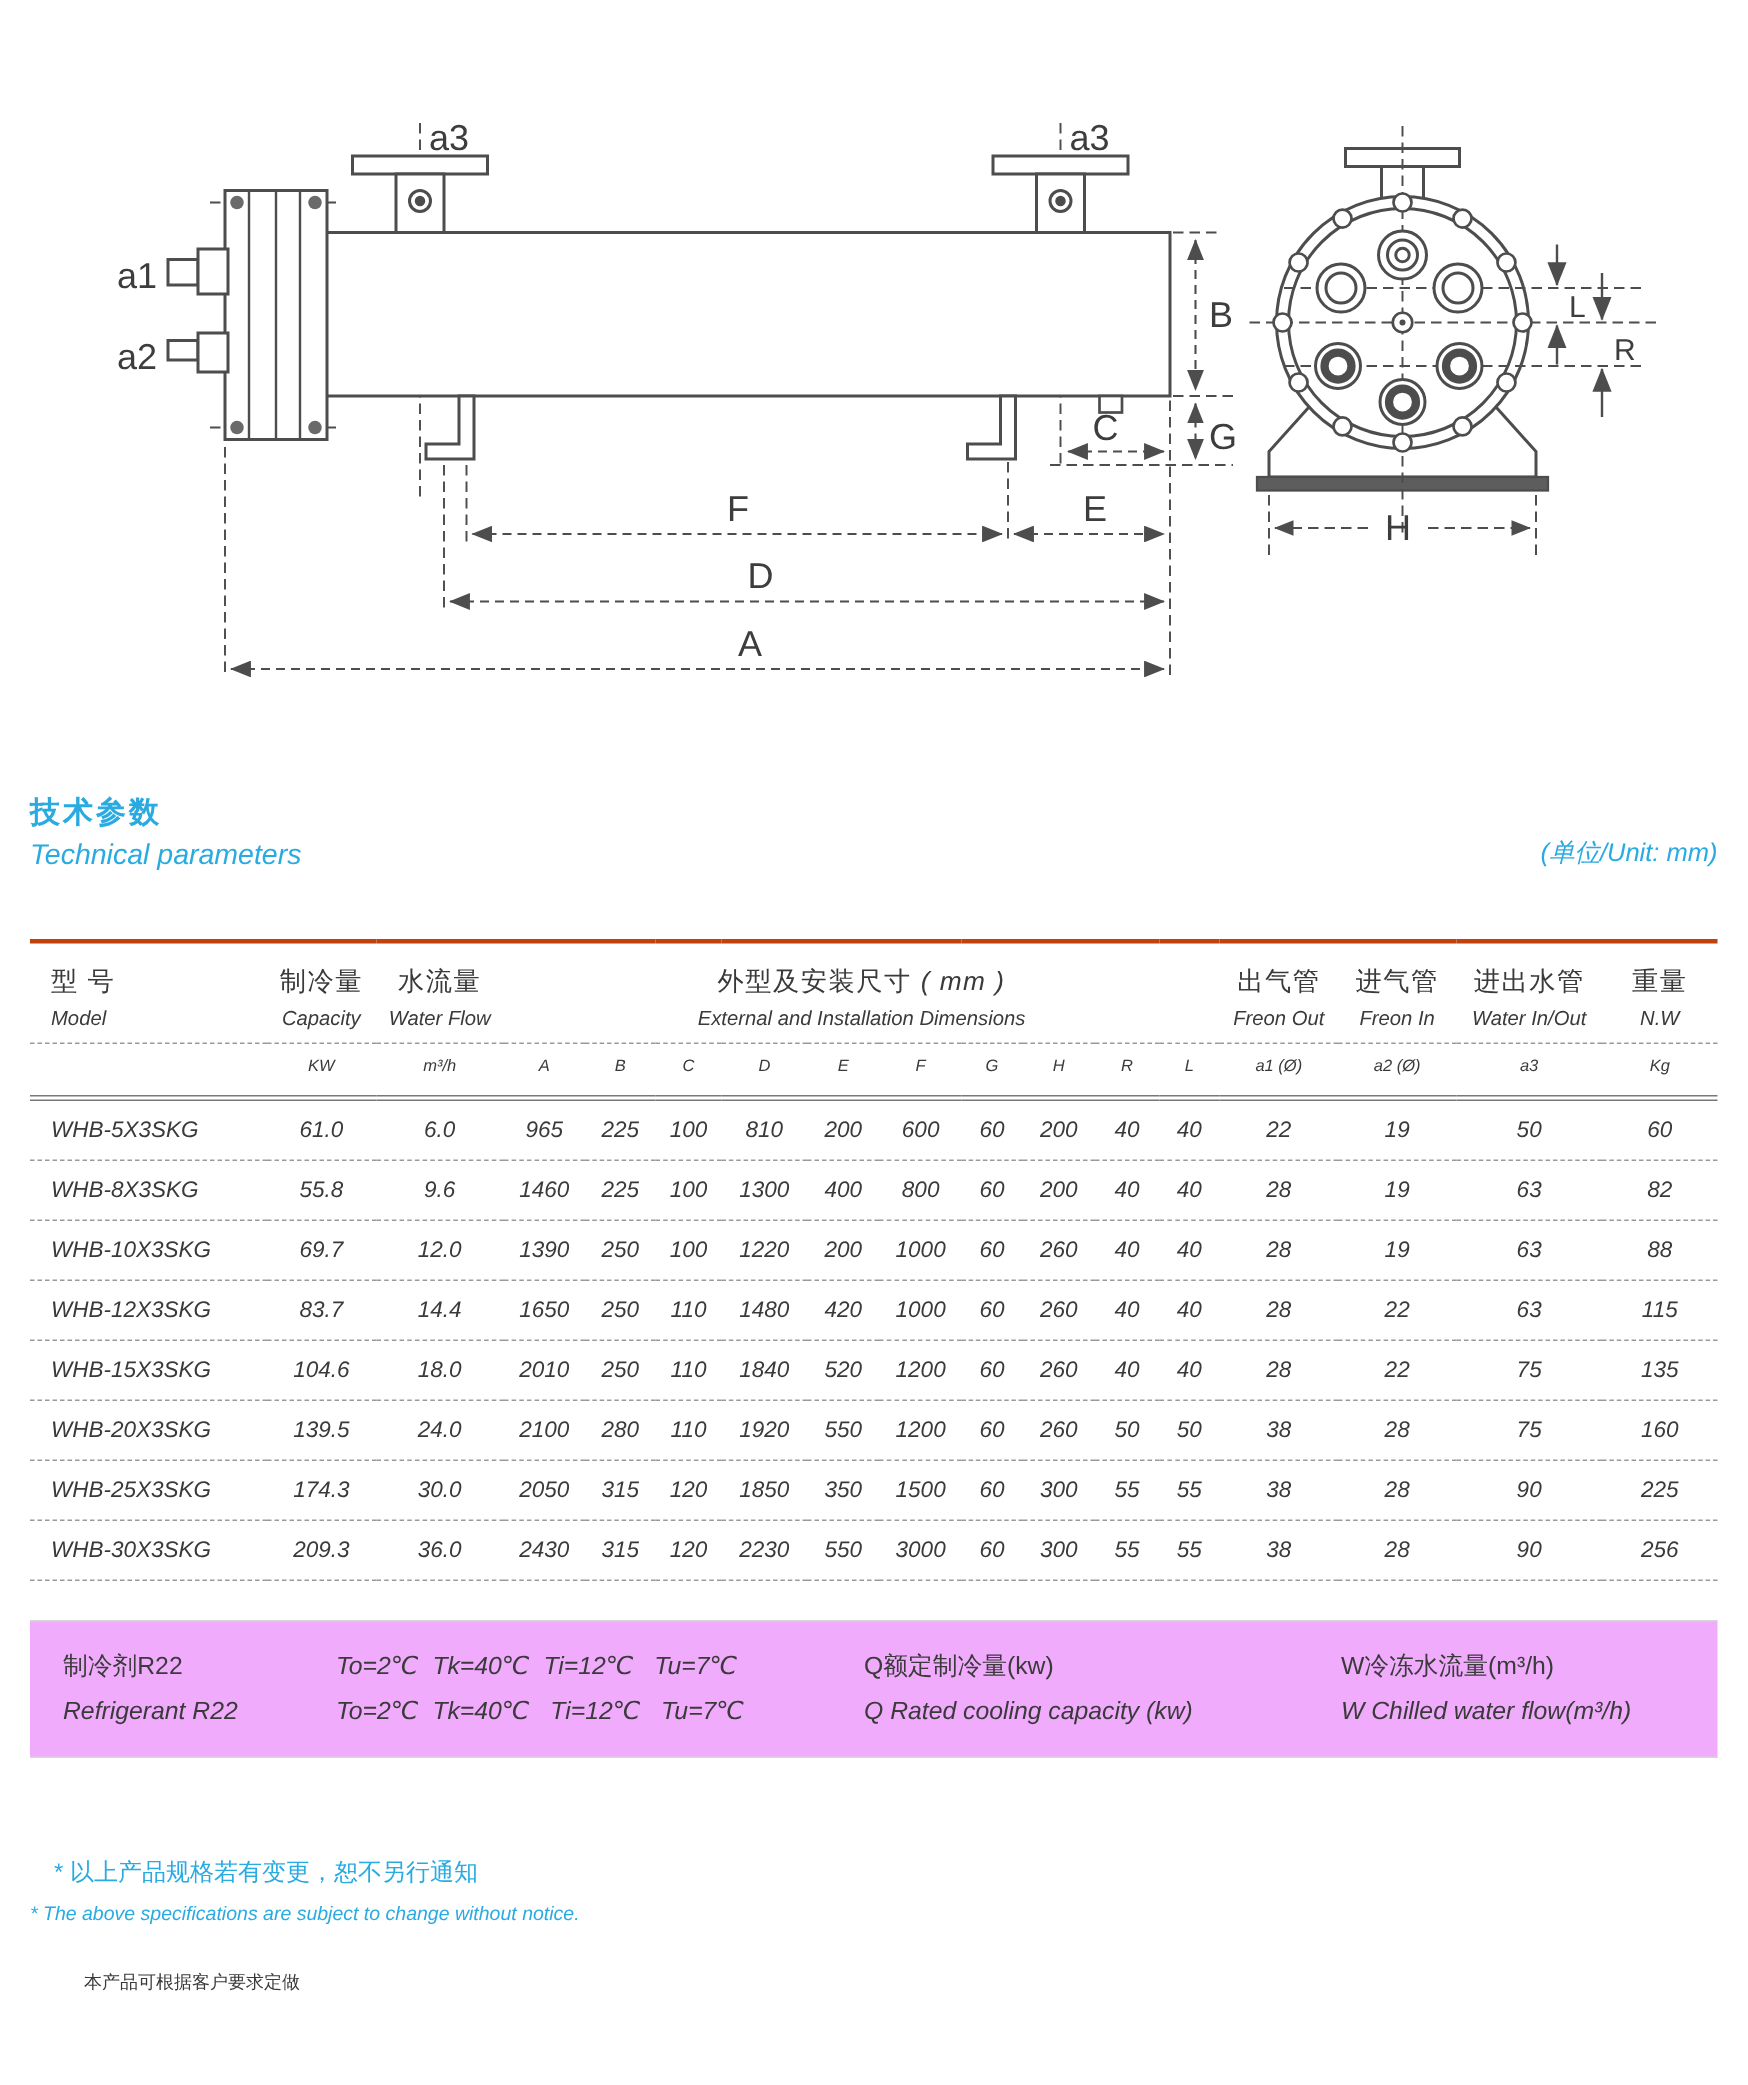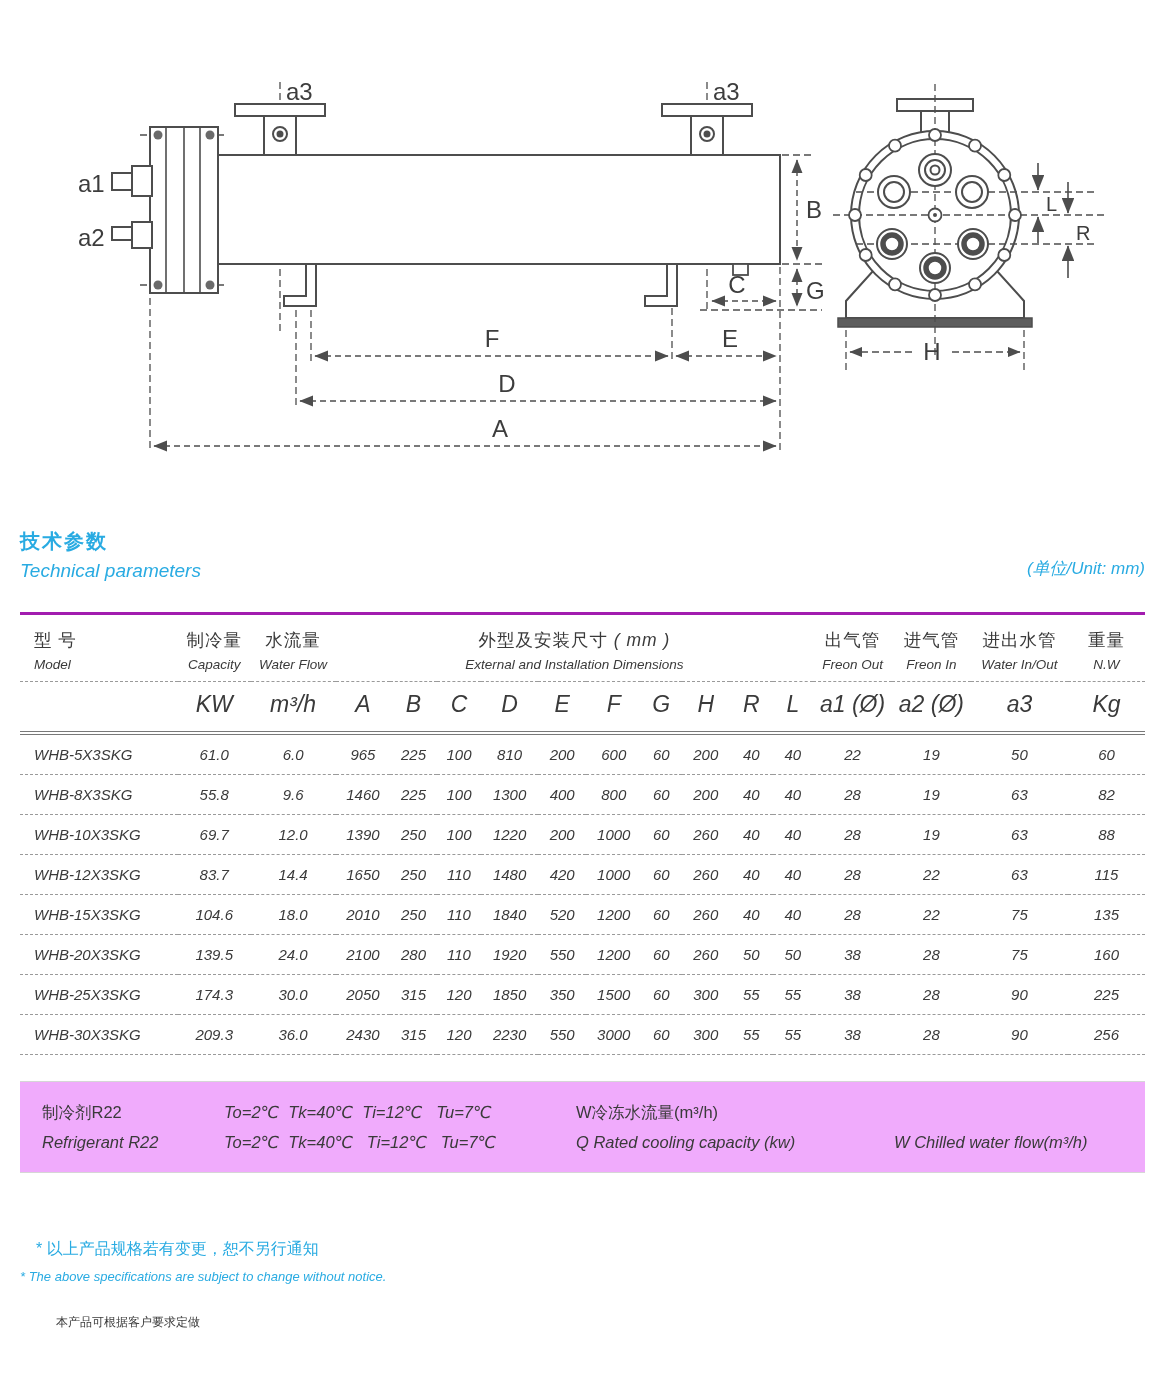--- a/index.html
+++ b/index.html
@@ -19,27 +19,27 @@
   .drawing-wrap{width:1165px;height:500px;margin-left:-20px;}
   svg text{font-family:"Liberation Sans","DejaVu Sans",sans-serif;fill:#3d3d3d;}
   .dimtxt{font-size:24px;}
   .dimtxt-sm{font-size:20px;}
   
   .title-block{display:flex;align-items:flex-end;justify-content:space-between;margin-top:28px;}
   .title-cn{color:var(--accent);font-size:20px;font-weight:bold;letter-spacing:2px;}
   .title-en{color:var(--accent);font-size:19px;font-style:italic;margin-top:5px;}
   .unit-note{color:var(--accent);font-size:17px;font-style:italic;padding-bottom:2px;}
   
-  table.spec{width:100%;border-collapse:collapse;table-layout:fixed;margin-top:30px;border-top:3px solid #a21caf;}
+  table.spec{width:100%;border-collapse:collapse;table-layout:fixed;margin-top:44px;border-top:3px solid #c2410c;}
   .spec th,.spec td{font-weight:normal;overflow:visible;white-space:nowrap;}
   .group-row th{padding:13px 0 9px 0;text-align:center;vertical-align:top;border-bottom:1px dashed #9a9a9a;}
   .group-row th.left{text-align:left;padding-left:14px;}
   .h-cn{font-size:17.5px;letter-spacing:1px;}
   .h-en{font-size:13.5px;font-style:italic;margin-top:5px;letter-spacing:0;}
-  .units-row th{padding:9px 0 13px 0;text-align:center;font-style:italic;font-size:23px;border-bottom:4px double #787878;}
+  .units-row th{padding:9px 0 13px 0;text-align:center;font-style:italic;font-size:11px;border-bottom:4px double #787878;}
   .spec tbody td{padding:11px 0;text-align:center;font-style:italic;font-size:15px;border-bottom:1px dashed #9a9a9a;}
   .spec tbody td.model{text-align:left;padding-left:14px;}
   
   .cond-box{margin-top:26px;background:#f0abfc;border-top:1px solid #d6d6d6;border-bottom:1px solid #d6d6d6;padding:15px 22px;}
   .cond-row{display:grid;grid-template-columns:182px 352px 318px 1fr;line-height:30px;font-size:16.5px;}
   .cond-row .cond{white-space:pre;}
   .it{font-style:italic;}
   
   .note-change{margin-top:66px;}
   .note-change .cn{color:var(--accent);font-size:16px;margin-left:16px;}
@@ -450,20 +450,21 @@
       <td>90</td>
       <td>256</td>
     </tr>
       </tbody>
   </table>
 
   <div class="cond-box">
     <div class="cond-row">
       <span>制冷剂R22</span>
       <span class="cond it">To=2℃  Tk=40℃  Ti=12℃   Tu=7℃</span>
+      <span>Q额定制冷量(kw)</span>
       <span>W冷冻水流量(m³/h)</span>
     </div>
     <div class="cond-row it">
       <span>Refrigerant R22</span>
       <span class="cond">To=2℃  Tk=40℃   Ti=12℃   Tu=7℃</span>
       <span>Q Rated cooling capacity (kw)</span>
       <span>W Chilled water flow(m³/h)</span>
     </div>
   </div>
 

